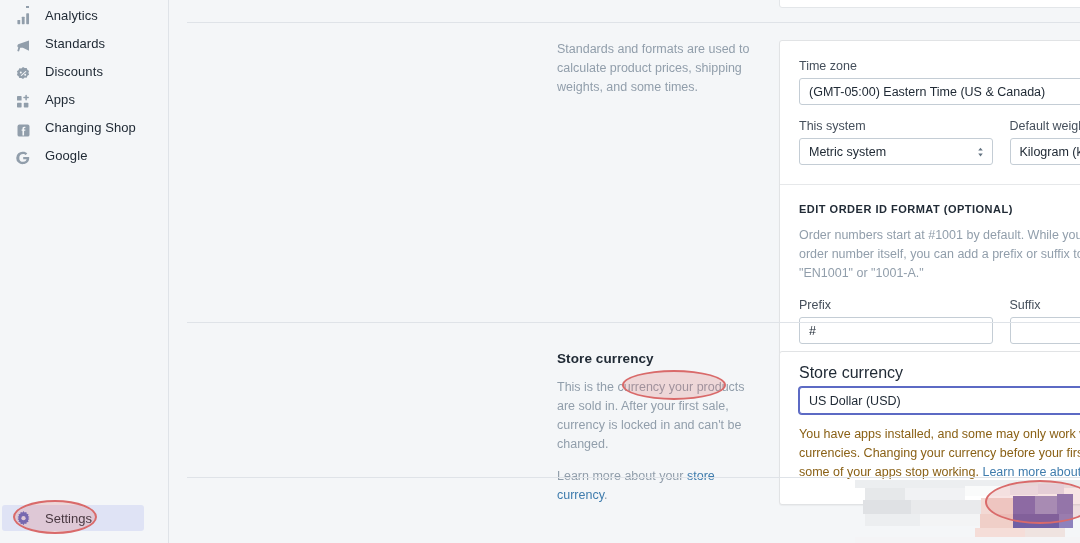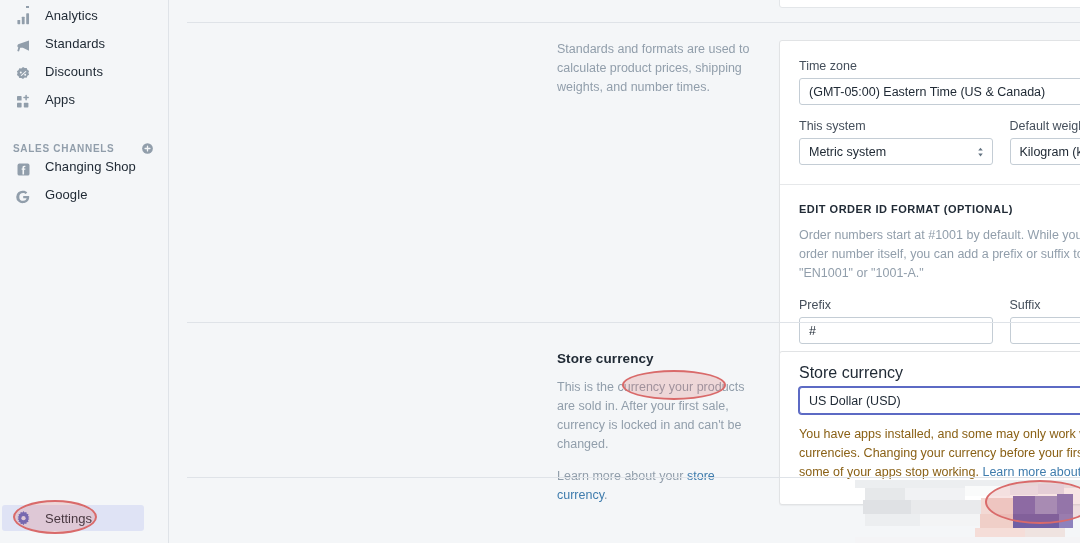--- a/index.html
+++ b/index.html
@@ -286,29 +286,20 @@
               <rect x="2" y="2" width="4.6" height="4.6" rx="0.7" fill="currentColor"></rect>
               <rect x="2" y="8.8" width="4.6" height="4.6" rx="0.7" fill="currentColor"></rect>
               <rect x="8.8" y="8.8" width="4.6" height="4.6" rx="0.7" fill="currentColor"></rect>
               <path d="M11.1 1.5v4.2M9 3.6h4.2" stroke="currentColor" stroke-width="1.5" stroke-linecap="round"></path>
             </svg>
         </span>
         <span class="lbl">Apps</span>
       </div>
     </div>
 
-    <div class="section-head">
-      <span class="ttl">SALES CHANNELS</span>
-      <span class="plus">
-        <svg width="13" height="13" viewBox="0 0 16 16">
-            <circle cx="8" cy="8" r="6.6" fill="currentColor"></circle>
-            <path d="M8 5v6M5 8h6" stroke="#f4f6f8" stroke-width="1.6" stroke-linecap="round"></path>
-          </svg>
-      </span>
-    </div>
 
     <div class="nav-list">
 
       <div class="nav-item">
         <span class="ico">
           <svg width="15" height="15" viewBox="0 0 16 16">
               <rect x="1.6" y="1.6" width="12.8" height="12.8" rx="2" fill="currentColor"></rect>
               <path d="M9.9 8.3h-1.3v5H6.9v-5H6V6.9h.9V6c0-1.2.5-2 1.9-2h1.2v1.4h-.8c-.5 0-.6.2-.6.6v.9h1.4l-.1 1.4z" fill="#f4f6f8"></path>
             </svg>
         </span>
@@ -339,21 +330,21 @@
   </aside>
 
   <main class="main">
 
     <div class="partial-card-top"></div>
 
     <div class="divider" style="top:22px;"></div>
 
     <div class="setting-row" style="top:40px;">
       <div class="row-left">
-        <p>Standards and formats are used to calculate product prices, shipping weights, and number times.</p>
+        <p>Standards and formats are used to calculate product prices, shipping weights, and some times.</p>
       </div>
 
       <div class="card">
         <div class="card-section">
           <div>
             <label class="fl">Time zone</label>
             <div class="sel">
               <span>(GMT-05:00) Eastern Time (US &amp; Canada)</span>
 
             </div>

